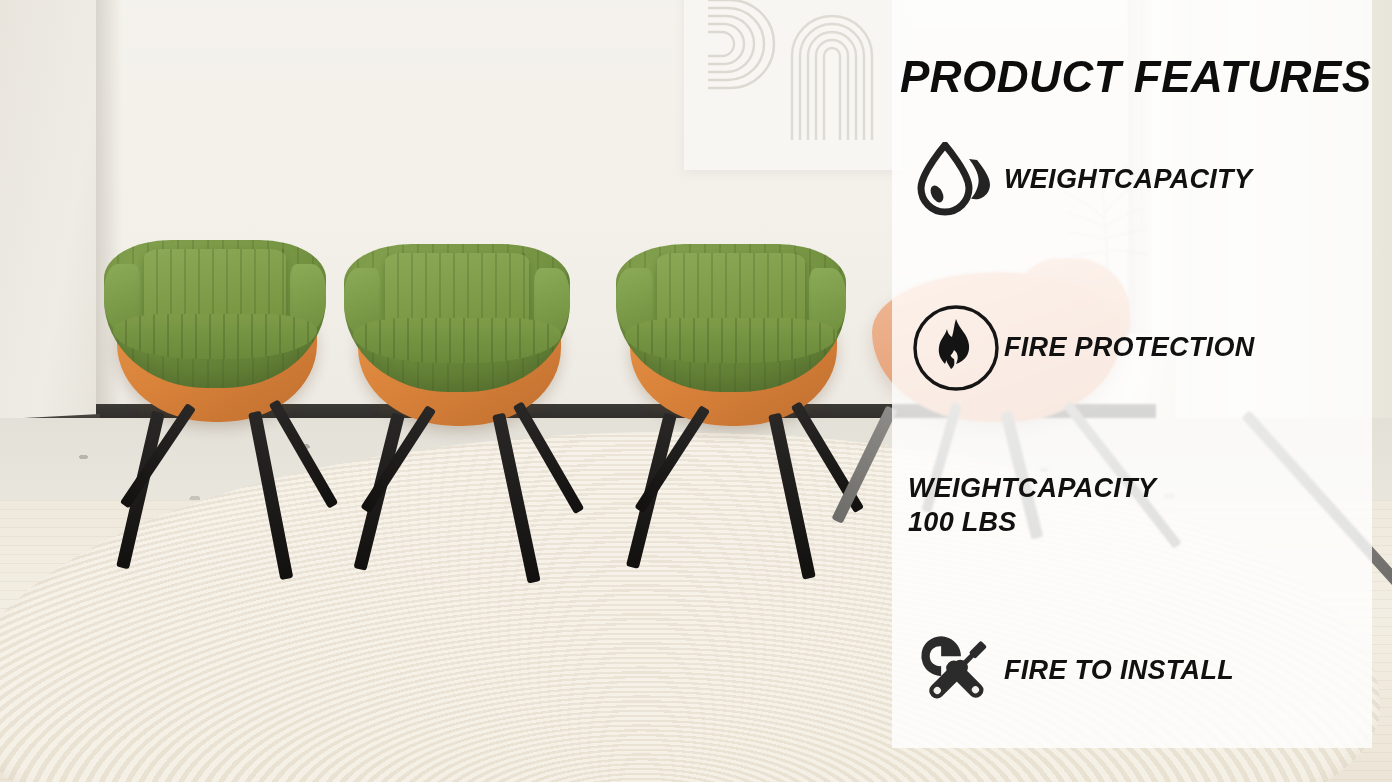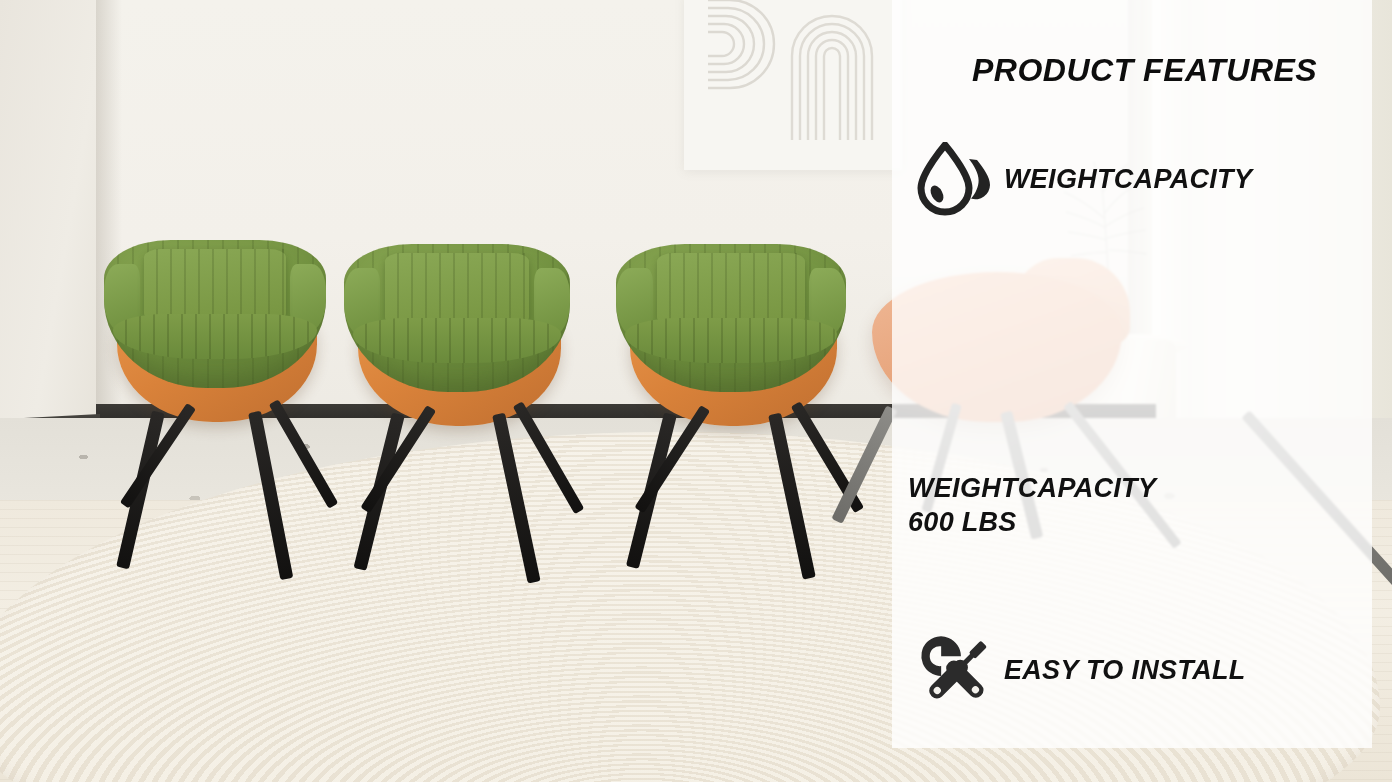--- a/index.html
+++ b/index.html
@@ -195,22 +195,22 @@
   }
 
   
   .overlay-panel {
     position:absolute; left:892px; top:0; width:480px; height:748px;
     background:rgba(255,255,255,.80);
     backdrop-filter:blur(1px);
   }
 
   .panel-title {
-    position:absolute; left:972px; top:52px;
-    font-size:32px; font-weight:bold; font-style:italic;
+    position:absolute; left:900px; top:52px;
+    font-size:44px; font-weight:bold; font-style:italic;
     letter-spacing:.5px; color:#0d0d0d;
     white-space:nowrap;
   }
 
   .feature {
     position:absolute; display:flex; align-items:center;
   }
   .feature .ficon {
     width:96px; flex:0 0 96px; display:flex; align-items:center; justify-content:center;
   }
@@ -366,25 +366,35 @@
     <span class="ficon">
       <svg width="86" height="76" viewBox="0 0 86 76">
         <path d="M64 18 c7 9 13 17 13 25 a14.5 14.5 0 0 1 -19 13.6 c5-5.5 7.6-12.2 7.6-18 0-7.6-4.6-15-9.6-21.6 Z" fill="#232323"></path>
         <path d="M32 3 C32 3 8 31 8 46 a24 24 0 0 0 48 0 C56 31 32 3 32 3 Z" fill="none" stroke="#232323" stroke-width="7" stroke-linejoin="round"></path>
         <ellipse cx="24" cy="52" rx="5.5" ry="9" transform="rotate(-28 24 52)" fill="#232323"></ellipse>
       </svg>
     </span>
     <span class="flabel">WEIGHTCAPACITY</span>
   </div>
 
+  <div class="feature" id="feat-fire">
+    <span class="ficon">
+      <svg width="92" height="92" viewBox="0 0 92 92">
+        <circle cx="46" cy="46" r="41" fill="none" stroke="#151515" stroke-width="3.4"></circle>
+        <path d="M46 17 c3 10 12 15 13 26 1 9-4 16-13 19 3-6 2-11-2-14-2 6-7 7-9 14-5-5-7-11-6-17 1-8 6-11 8-18 1 5 3 7 5 8 2-7 2-12 4-18 Z" fill="#141414"></path>
+        <path d="M38 62 c-3-5-2-10 1-13 1 5 3 7 5 8 1 5 0 8-3 10 Z" fill="#141414"></path>
+      </svg>
+    </span>
+    <span class="flabel">FIRE PROTECTION</span>
+  </div>
 
   <div class="feature" id="feat-weight">
     <span class="flabel">
       <span>WEIGHTCAPACITY</span>
-      <span class="l2">600 LBS</span>
+      <span class="l2">100 LBS</span>
     </span>
   </div>
 
   <div class="feature" id="feat-install">
     <span class="ficon">
       <svg width="92" height="86" viewBox="0 0 92 86">
 
         <g transform="rotate(45 46 43)">
           <rect x="42" y="4" width="9" height="17" rx="2" fill="#2b2b2b"></rect>
           <rect x="44" y="20" width="5" height="11" fill="#2b2b2b"></rect>
@@ -392,16 +402,16 @@
           <circle cx="46.5" cy="70" r="3.6" fill="#f3f1ec"></circle>
         </g>
 
         <g transform="rotate(-45 46 43)">
           <path d="M46 4 a20 20 0 0 0 -14 34 l0 0 l7 -7 a10 10 0 1 1 14 -14 l-7 7 l14 14 A20 20 0 0 0 46 4 Z" fill="#2b2b2b" transform="translate(0,-2)"></path>
           <rect x="39" y="32" width="15" height="46" rx="7" fill="#2b2b2b"></rect>
           <circle cx="46.5" cy="70" r="3.6" fill="#f3f1ec"></circle>
         </g>
       </svg>
     </span>
-    <span class="flabel">EASY TO INSTALL</span>
+    <span class="flabel">FIRE TO INSTALL</span>
   </div>
 
 </div>
 
 </body></html>

